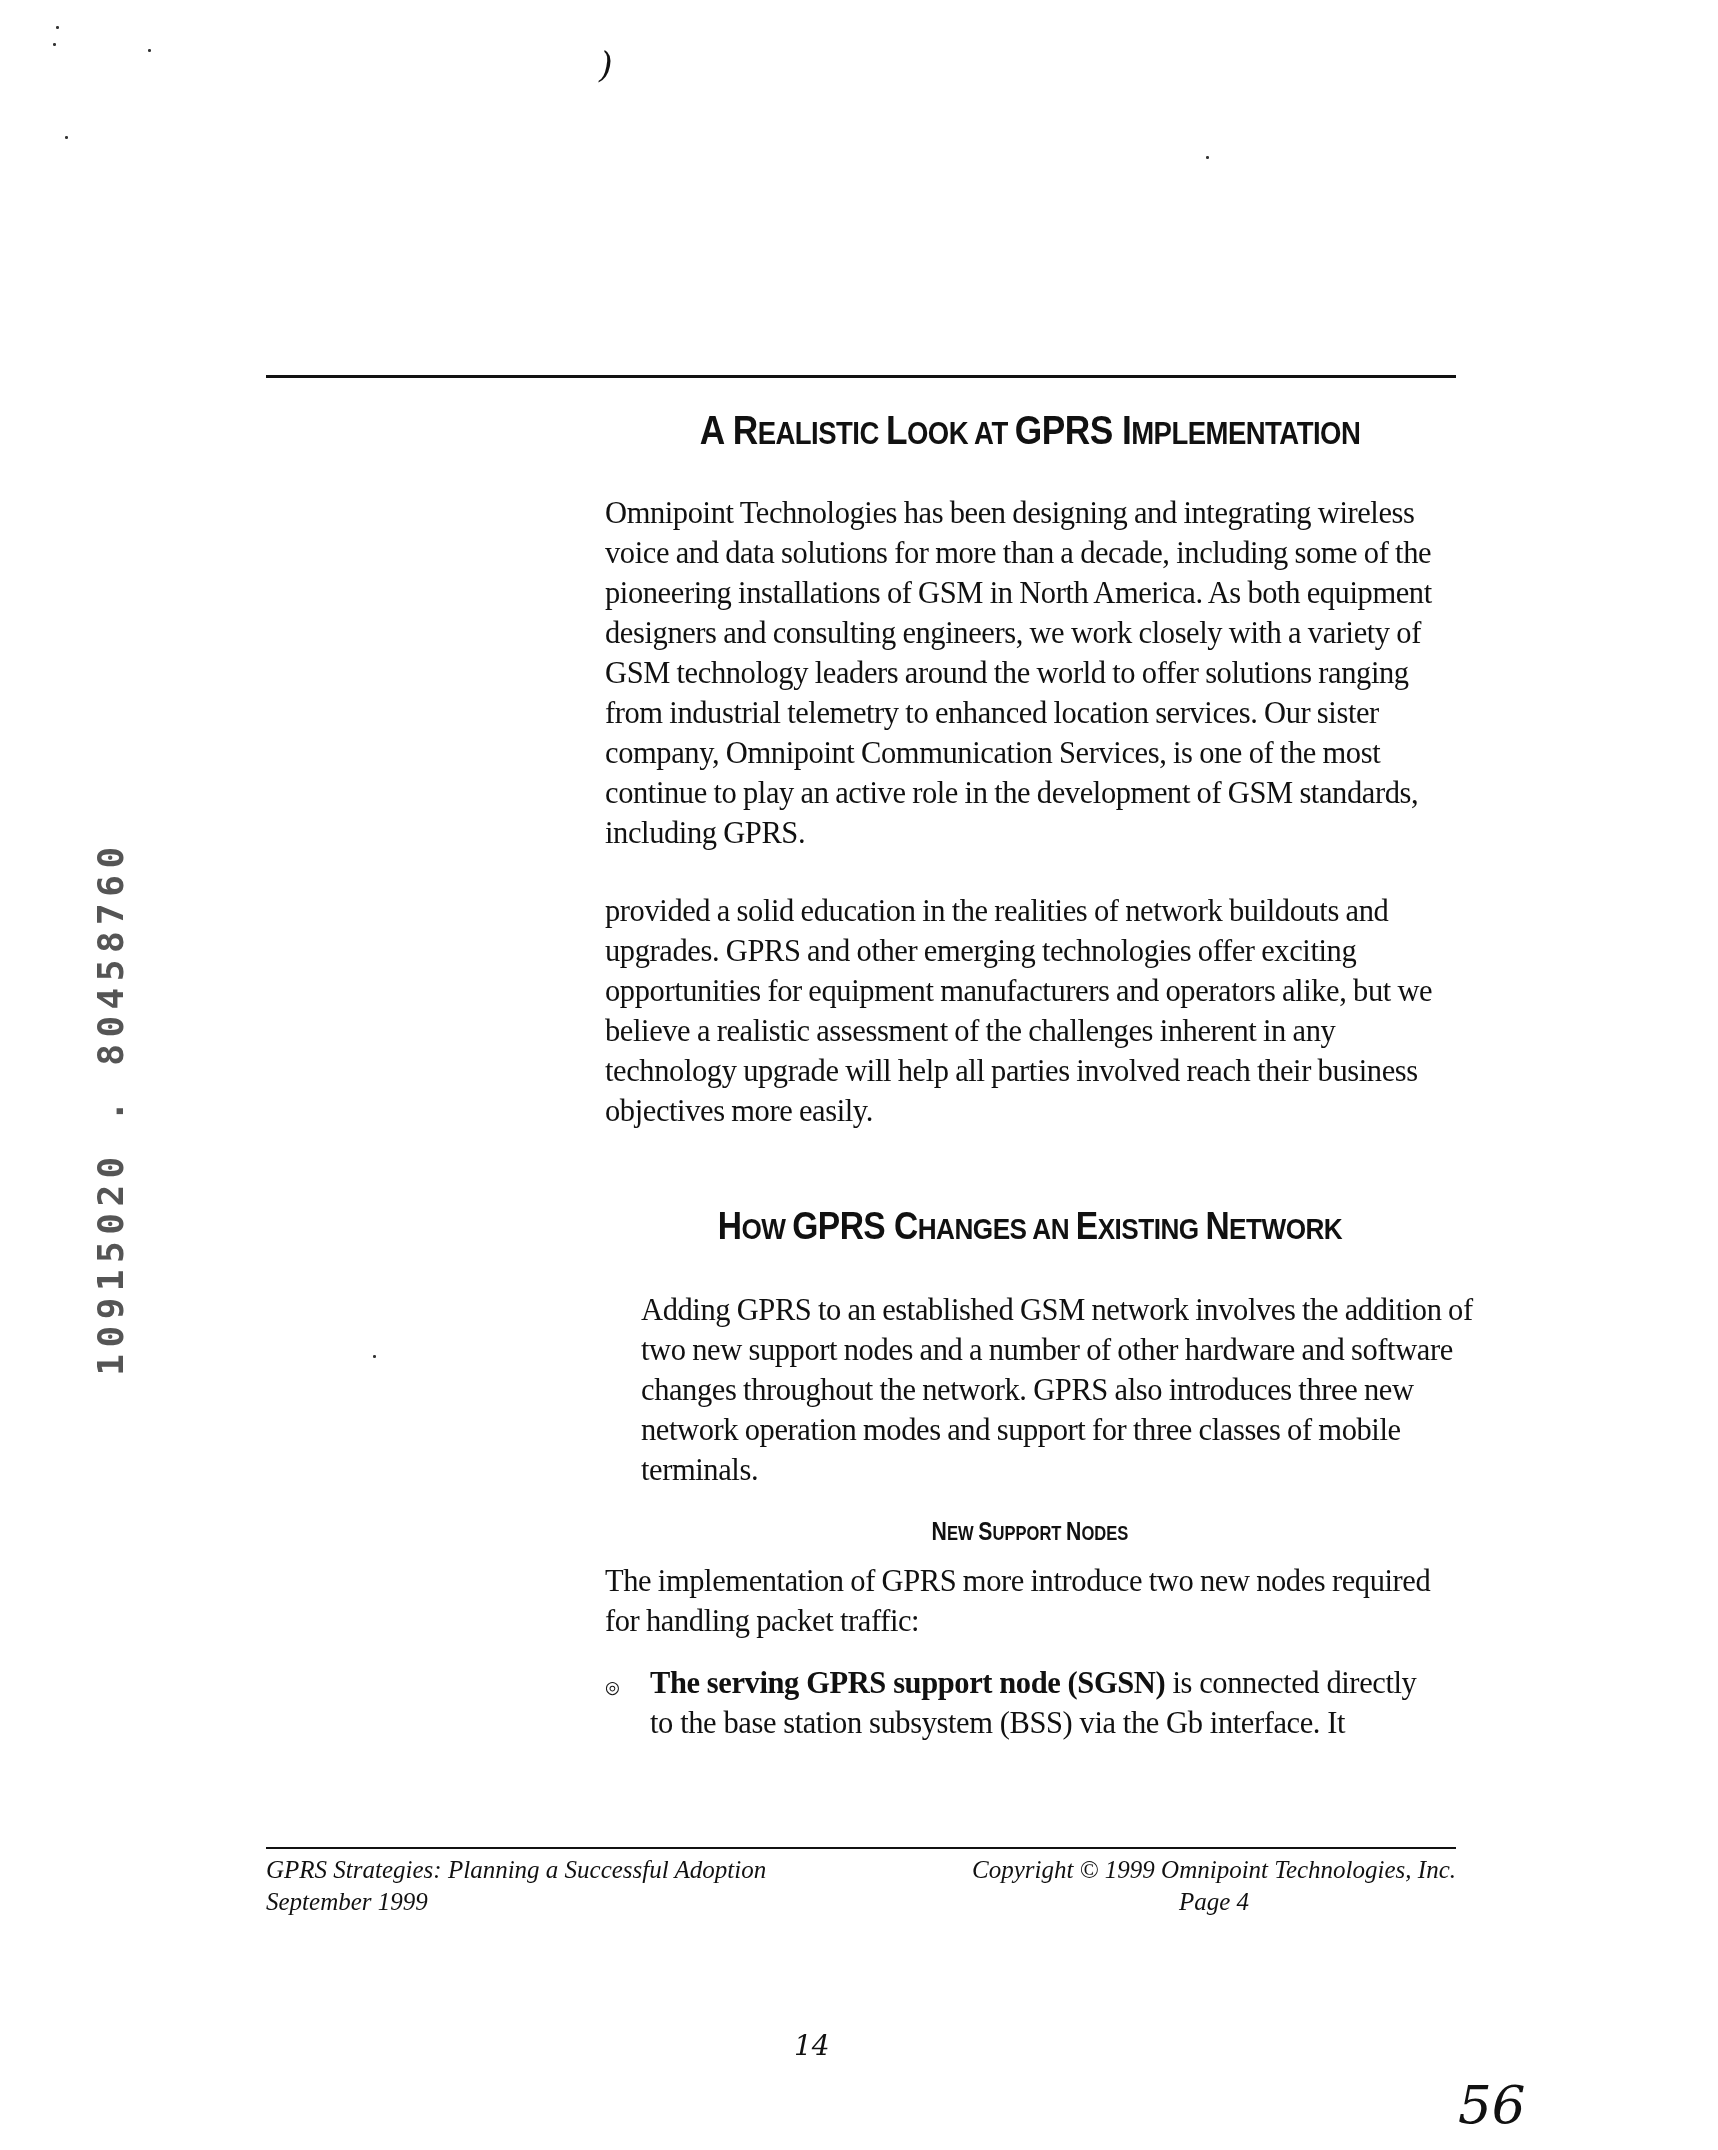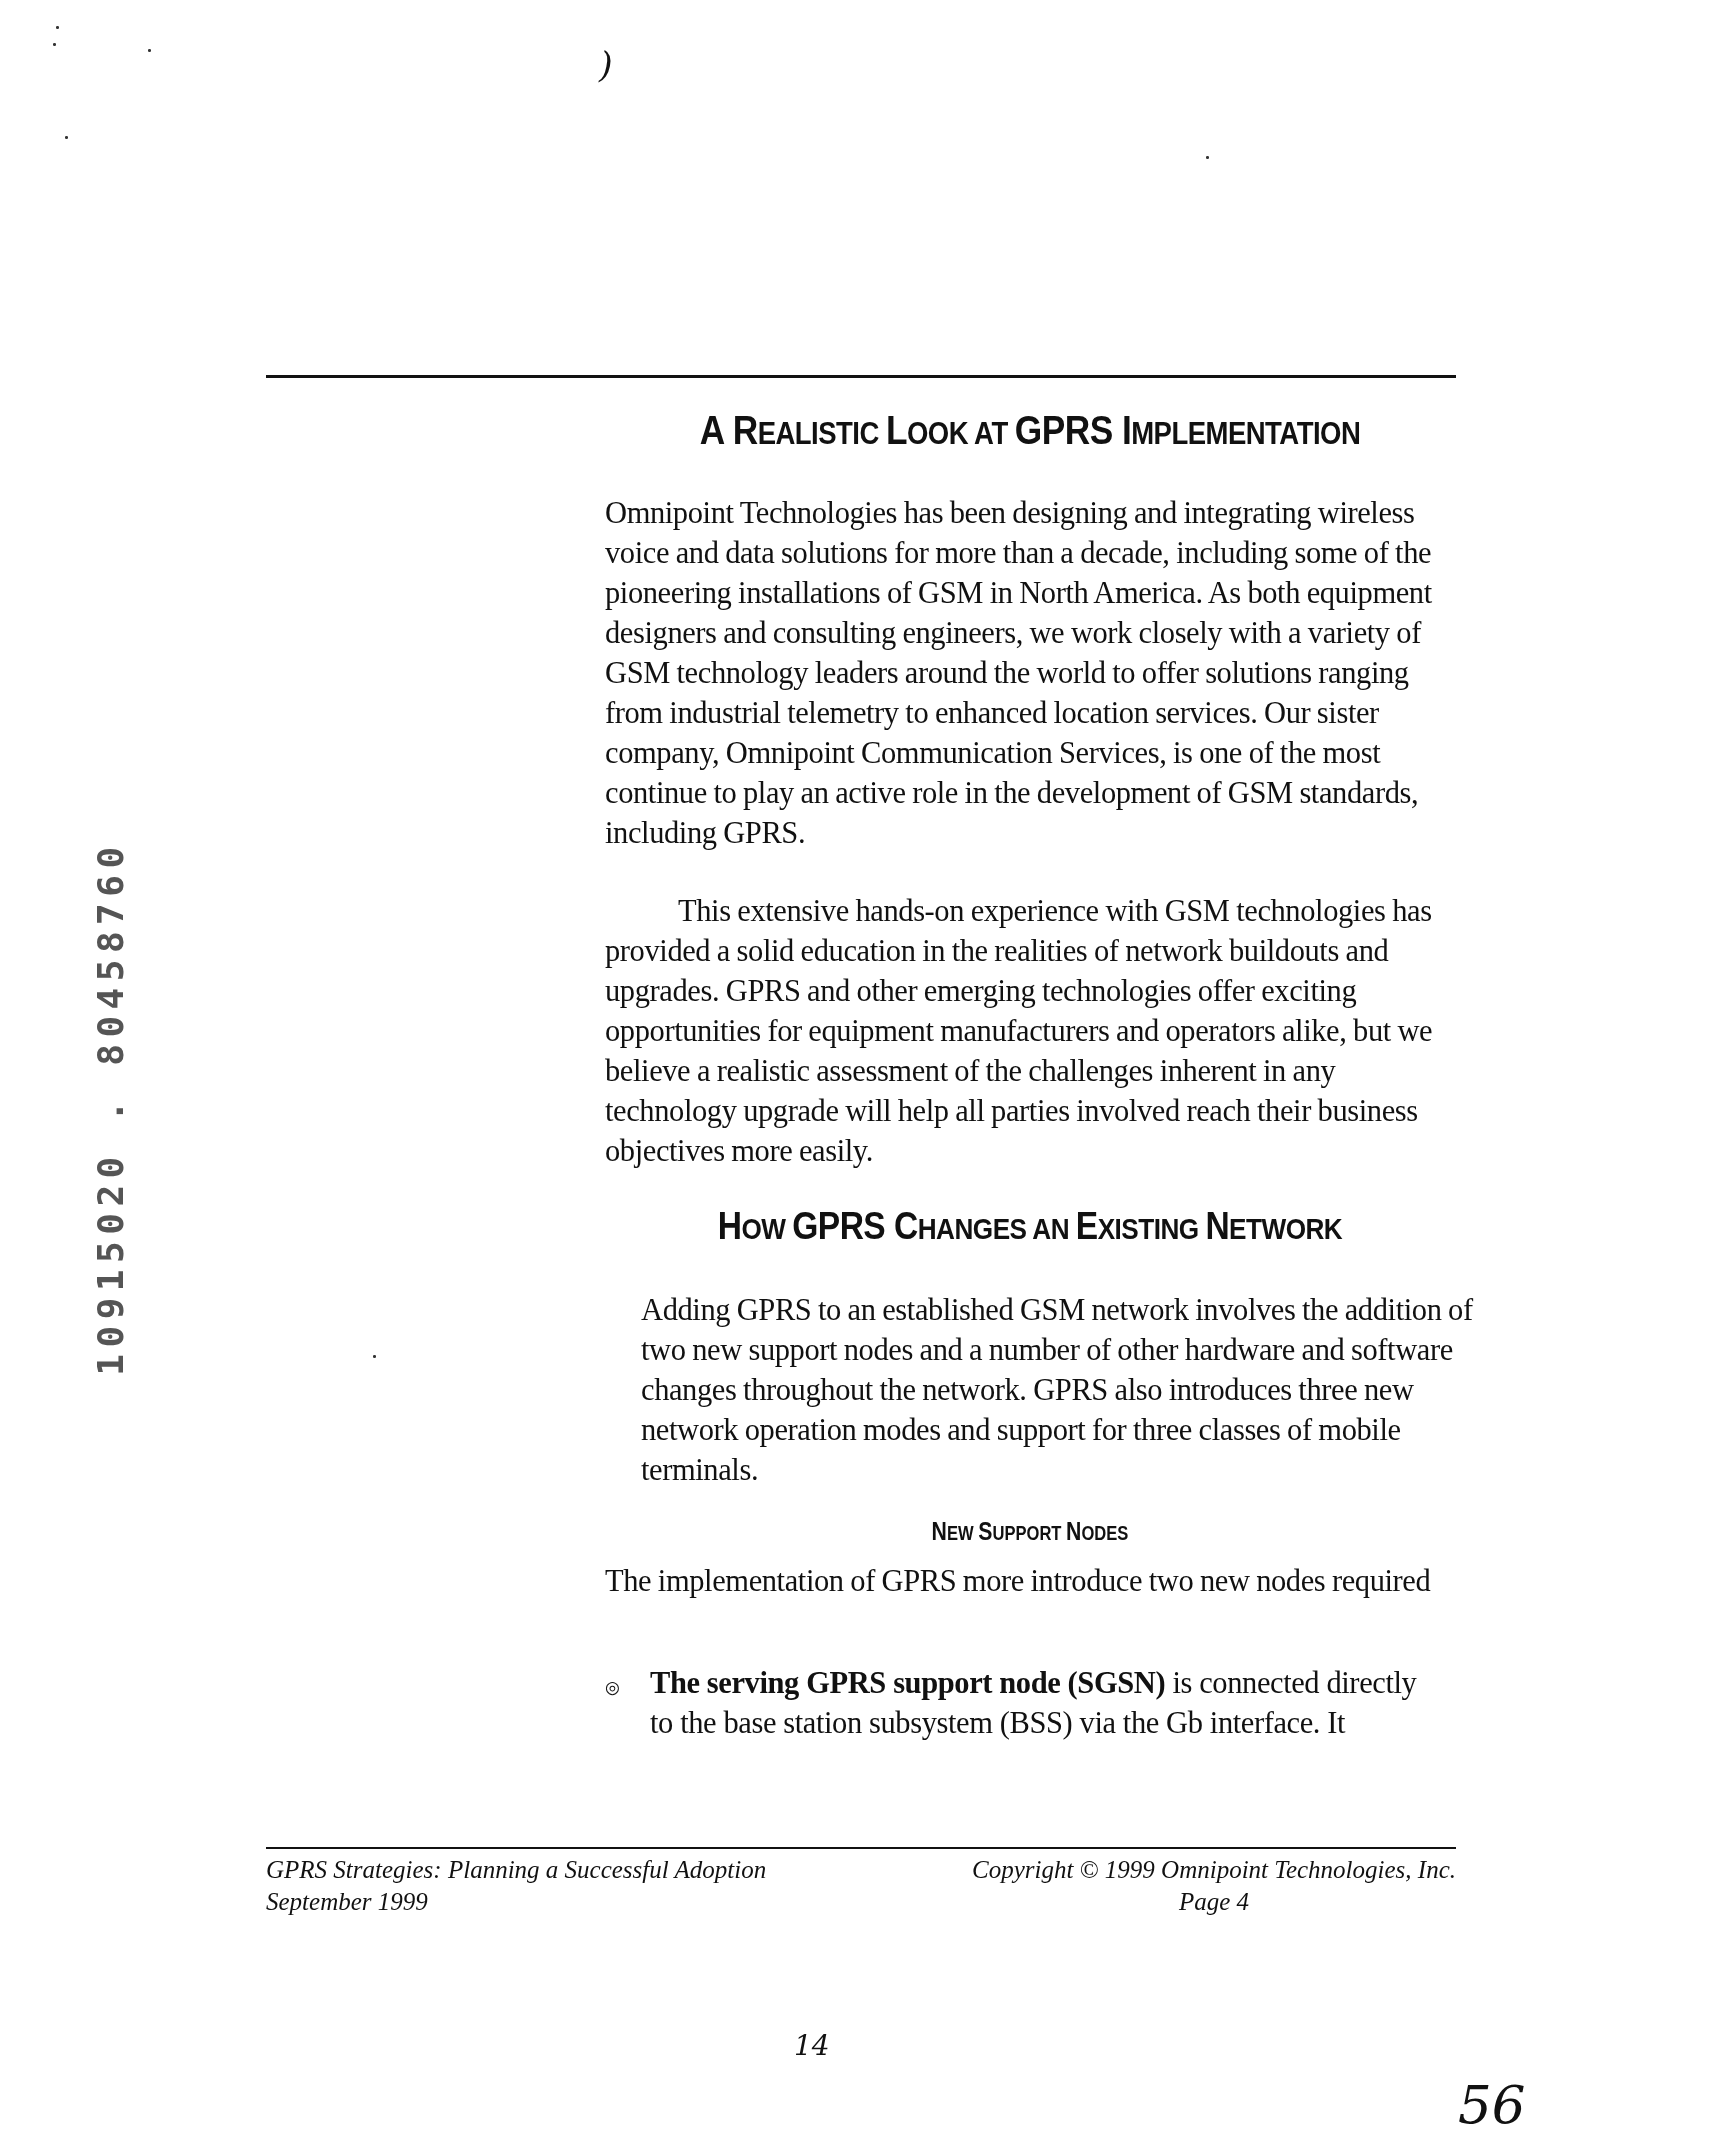--- a/index.html
+++ b/index.html
@@ -71,21 +71,20 @@
   <span class="line">pioneering installations of GSM in North America. As both equipment</span>
   <span class="line">designers and consulting engineers, we work closely with a variety of</span>
   <span class="line">GSM technology leaders around the world to offer solutions ranging</span>
   <span class="line">from industrial telemetry to enhanced location services. Our sister</span>
   <span class="line">company, Omnipoint Communication Services, is one of the most</span>
   <span class="line">continue to play an active role in the development of GSM standards,</span>
   <span class="line">including GPRS.</span>
 </div>
 
 <div class="para" style="top:891px;">
-  <span class="line indent">This extensive hands-on experience with GSM technologies has</span>
   <span class="line">provided a solid education in the realities of network buildouts and</span>
   <span class="line">upgrades. GPRS and other emerging technologies offer exciting</span>
   <span class="line">opportunities for equipment manufacturers and operators alike, but we</span>
   <span class="line">believe a realistic assessment of the challenges inherent in any</span>
   <span class="line">technology upgrade will help all parties involved reach their business</span>
   <span class="line">objectives more easily.</span>
 </div>
 
 <div class="h2">
   <span>H</span><span class="sc">OW </span><span>GPRS </span><span>C</span><span class="sc">HANGES AN </span><span>E</span><span class="sc">XISTING </span><span>N</span><span class="sc">ETWORK</span>
@@ -98,20 +97,21 @@
   <span class="line">network operation modes and support for three classes of mobile</span>
   <span class="line">terminals.</span>
 </div>
 
 <div class="h3">
   <span>N</span><span class="sc">EW </span><span>S</span><span class="sc">UPPORT </span><span>N</span><span class="sc">ODES</span>
 </div>
 
 <div class="para" style="top:1561px;">
   <span class="line">The implementation of GPRS more introduce two new nodes required</span>
+  <span class="line">for handling packet traffic:</span>
 </div>
 
 <div class="bullet-row">
   <span class="bullet-glyph" style="top:5.2px;">◎</span>
   <span class="bullet-text" style="top:0;"><span class="term">The serving GPRS support node (SGSN)</span><span> is connected directly</span></span>
   <span class="bullet-text" style="top:40px;">to the base station subsystem (BSS) via the Gb interface. It</span>
 </div>
 
 <div class="rule" style="left:266px;top:1847px;width:1190px;height:1.9px;"></div>
 <div class="footer" style="left:266px;top:1854px;">

